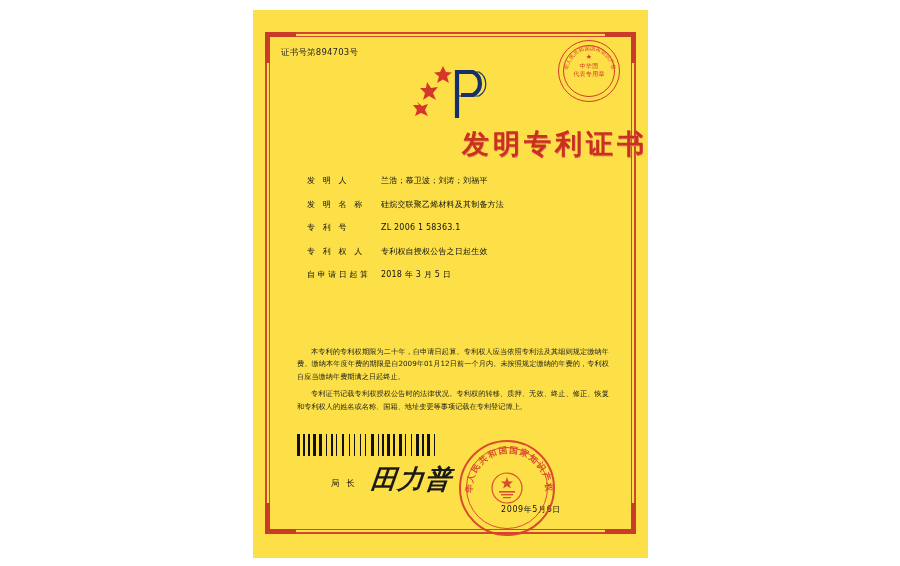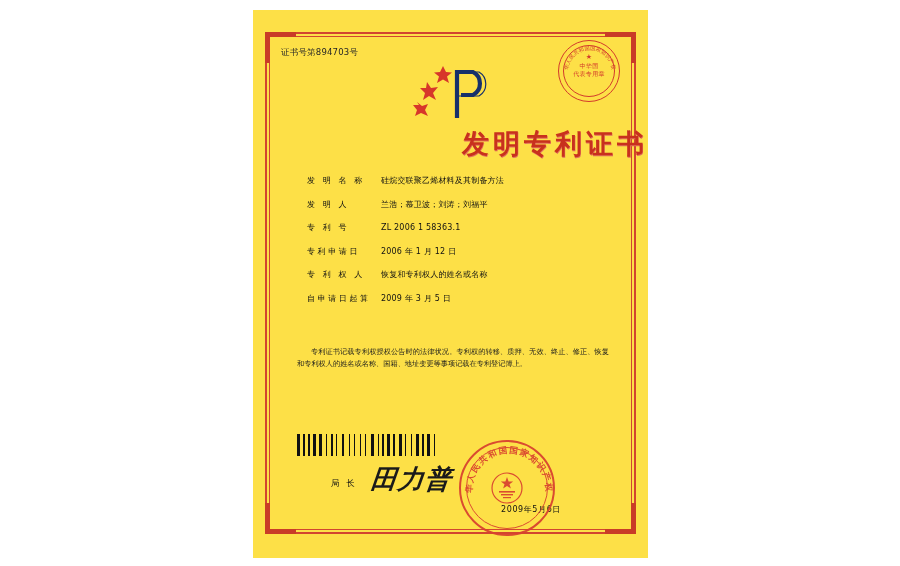--- a/index.html
+++ b/index.html
@@ -311,46 +311,43 @@
       <g fill="none" stroke="#16306b" stroke-width="4.2">
         <path d="M 52,56 L 52,10 L 68,10 A 13,13 0 0 1 68,33 L 56,33"></path>
       </g>
       <path d="M 52,10 L 74,10 A 14,14 0 0 1 74,34 L 52,34 Z" fill="none" stroke="#16306b" stroke-width="1.2"></path>
     </svg>
 
     <div class="title">发明专利证书</div>
 
     <div class="fields">
       <div class="field-row">
+        <div class="field-label">发 明 人</div>
+        <div class="field-value">兰浩；慕卫波；刘涛；刘福平</div>
+      </div>
+      <div class="field-row">
         <div class="field-label">发 明 名 称</div>
         <div class="field-value">硅烷交联聚乙烯材料及其制备方法</div>
-      </div>
-      <div class="field-row">
-        <div class="field-label">发 明 人</div>
-        <div class="field-value">兰浩；慕卫波；刘涛；刘福平</div>
       </div>
       <div class="field-row">
         <div class="field-label">专 利 号</div>
         <div class="field-value">ZL 2006 1 58363.1</div>
       </div>
       <div class="field-row">
-        <div class="field-label">专利申请日</div>
-        <div class="field-value">2006 年 1 月 12 日</div>
-      </div>
-      <div class="field-row">
         <div class="field-label">专 利 权 人</div>
-        <div class="field-value">恢复和专利权人的姓名或名称</div>
+        <div class="field-value">专利权自授权公告之日起生效</div>
       </div>
       <div class="field-row">
         <div class="field-label">自申请日起算</div>
-        <div class="field-value">2009 年 3 月 5 日</div>
+        <div class="field-value">2018 年 3 月 5 日</div>
       </div>
     </div>
 
     <div class="body-text">
+      <p>本专利的专利权期限为二十年，自申请日起算。专利权人应当依照专利法及其细则规定缴纳年费。缴纳本年度年费的期限是自2009年01月12日前一个月内。未按照规定缴纳的年费的，专利权自应当缴纳年费期满之日起终止。</p>
       <p>专利证书记载专利权授权公告时的法律状况。专利权的转移、质押、无效、终止、修正、恢复和专利权人的姓名或名称、国籍、地址变更等事项记载在专利登记簿上。</p>
     </div>
 
     <div class="barcode">
       <div class="bars" id="barcode-bars">
           <i style="width: 3px;"></i>
           <i style="width: 1px; background: transparent;"></i>
           <i style="width: 2px;"></i>
           <i style="width: 1px; background: transparent;"></i>
           <i style="width: 2px;"></i>

